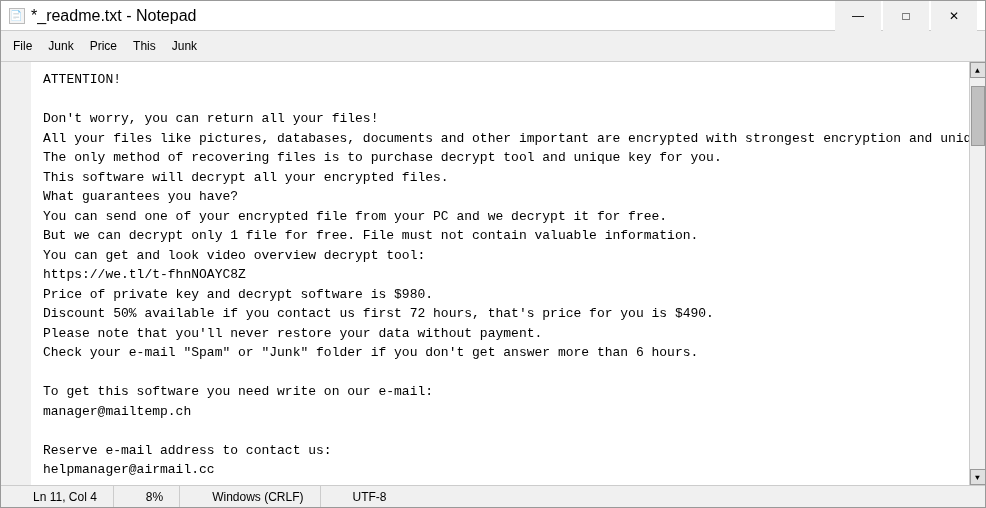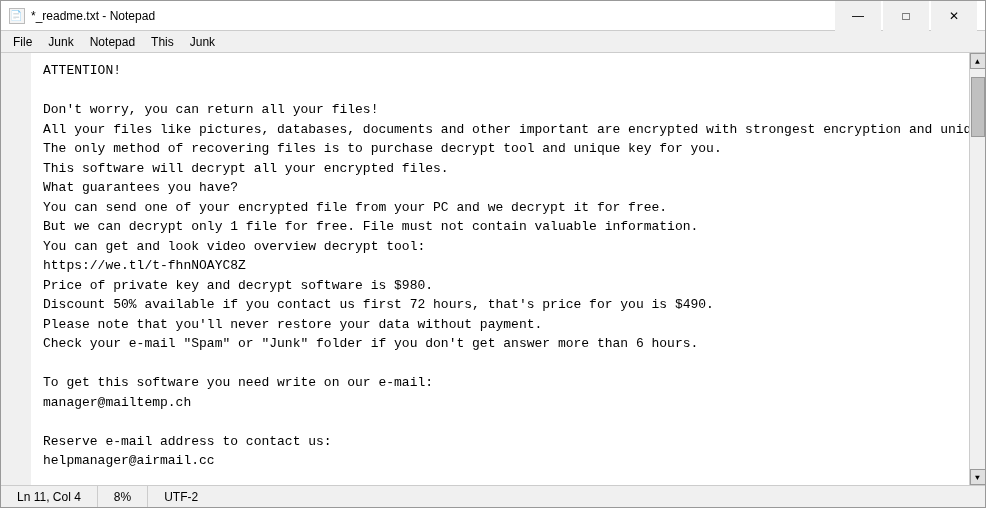--- a/index.html
+++ b/index.html
@@ -51,21 +51,21 @@
       background: #f5f5f5;
       border: 1px solid #bbb;
       font-size: 10px;
       display: flex;
       align-items: center;
       justify-content: center;
       color: #555;
     }
 
     .title-text {
-      font-size: 12px;
+      font-size: 16px;
       font-family: 'Segoe UI', Arial, sans-serif;
       color: #000;
     }
 
     .title-controls {
       display: flex;
       gap: 2px;
     }
 
     .title-btn {
@@ -77,21 +77,21 @@
       font-size: 12px;
       display: flex;
       align-items: center;
       justify-content: center;
       font-family: 'Segoe UI', Arial, sans-serif;
       color: #000;
     }
 
     .menu-bar {
       background: #f0f0f0;
-      height: 22px;
+      height: 31px;
       display: flex;
       align-items: center;
       padding: 0 4px;
       border-bottom: 1px solid #ccc;
       font-family: 'Segoe UI', Arial, sans-serif;
       font-size: 12px;
     }
 
     .menu-item {
       padding: 2px 8px;
@@ -173,20 +173,21 @@
       color: #000;
       gap: 0;
     }
 
     .status-section {
       padding: 0 16px;
       border-right: 1px solid #ccc;
       height: 100%;
       display: flex;
       align-items: center;
+      margin-left: 16px;
     }
 
     .status-section:first-child {
       padding-left: 8px;
     }
 
     .status-section:last-child {
       border-right: none;
     }
   </style>
@@ -203,21 +204,21 @@
     <div class="title-controls">
       <button class="title-btn">—</button>
       <button class="title-btn">□</button>
       <button class="title-btn close">✕</button>
     </div>
   </div>
 
   <div class="menu-bar">
     <span class="menu-item">File</span>
     <span class="menu-item">Junk</span>
-    <span class="menu-item">Notepad</span>
+    <span class="menu-item">Price</span>
     <span class="menu-item">This</span>
     <span class="menu-item">Junk</span>
   </div>
 
   <div class="content-area">
     <textarea class="text-area" spellcheck="false" style="">ATTENTION!
 
 Don't worry, you can return all your files!
 All your files like pictures, databases, documents and other important are encrypted with strongest encryption and unique key.
 The only method of recovering files is to purchase decrypt tool and unique key for you.
@@ -242,16 +243,17 @@
       <div class="scroll-track">
         <div class="scroll-thumb"></div>
       </div>
       <div class="scroll-btn">▼</div>
     </div>
   </div>
 
   <div class="status-bar">
     <div class="status-section">Ln 11, Col 4</div>
     <div class="status-section">8%</div>
-    <div class="status-section">UTF-2</div>
+    <div class="status-section">Windows (CRLF)</div>
+    <div class="status-section">UTF-8</div>
   </div>
 
 </div>
 
 </body></html>

